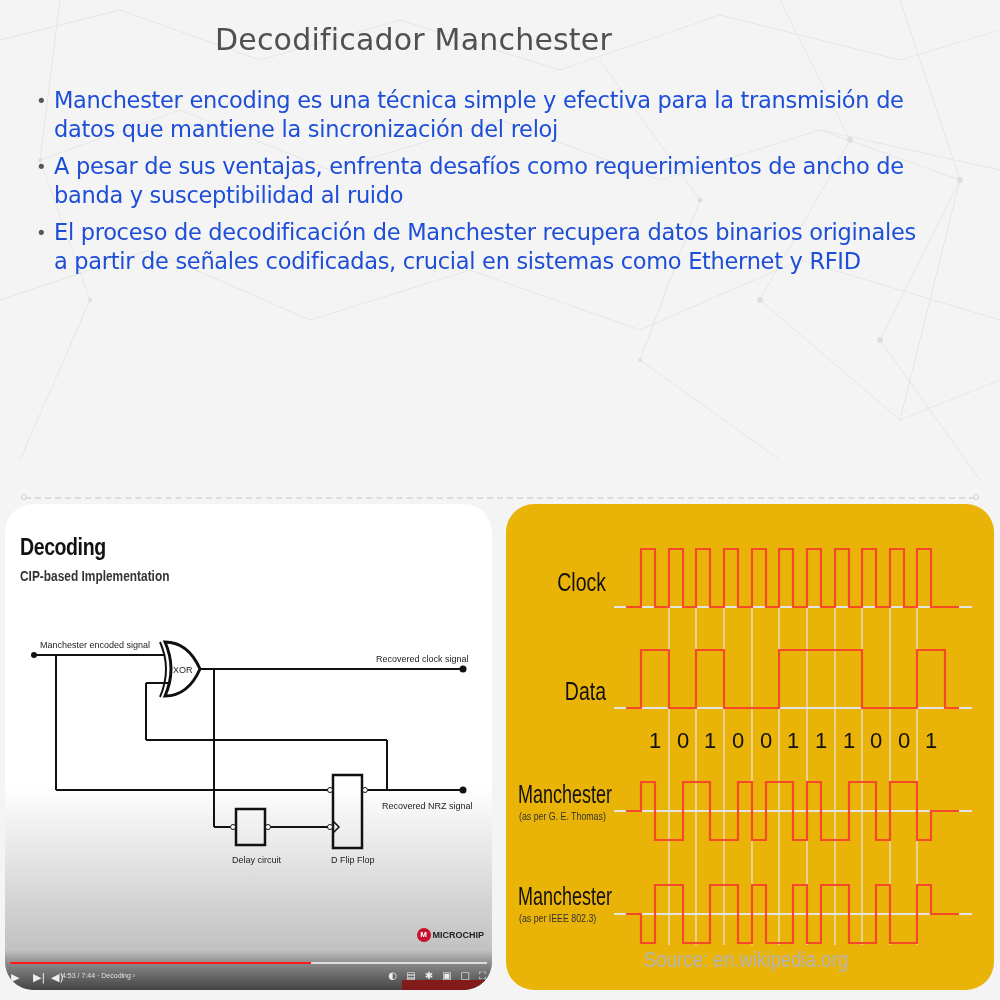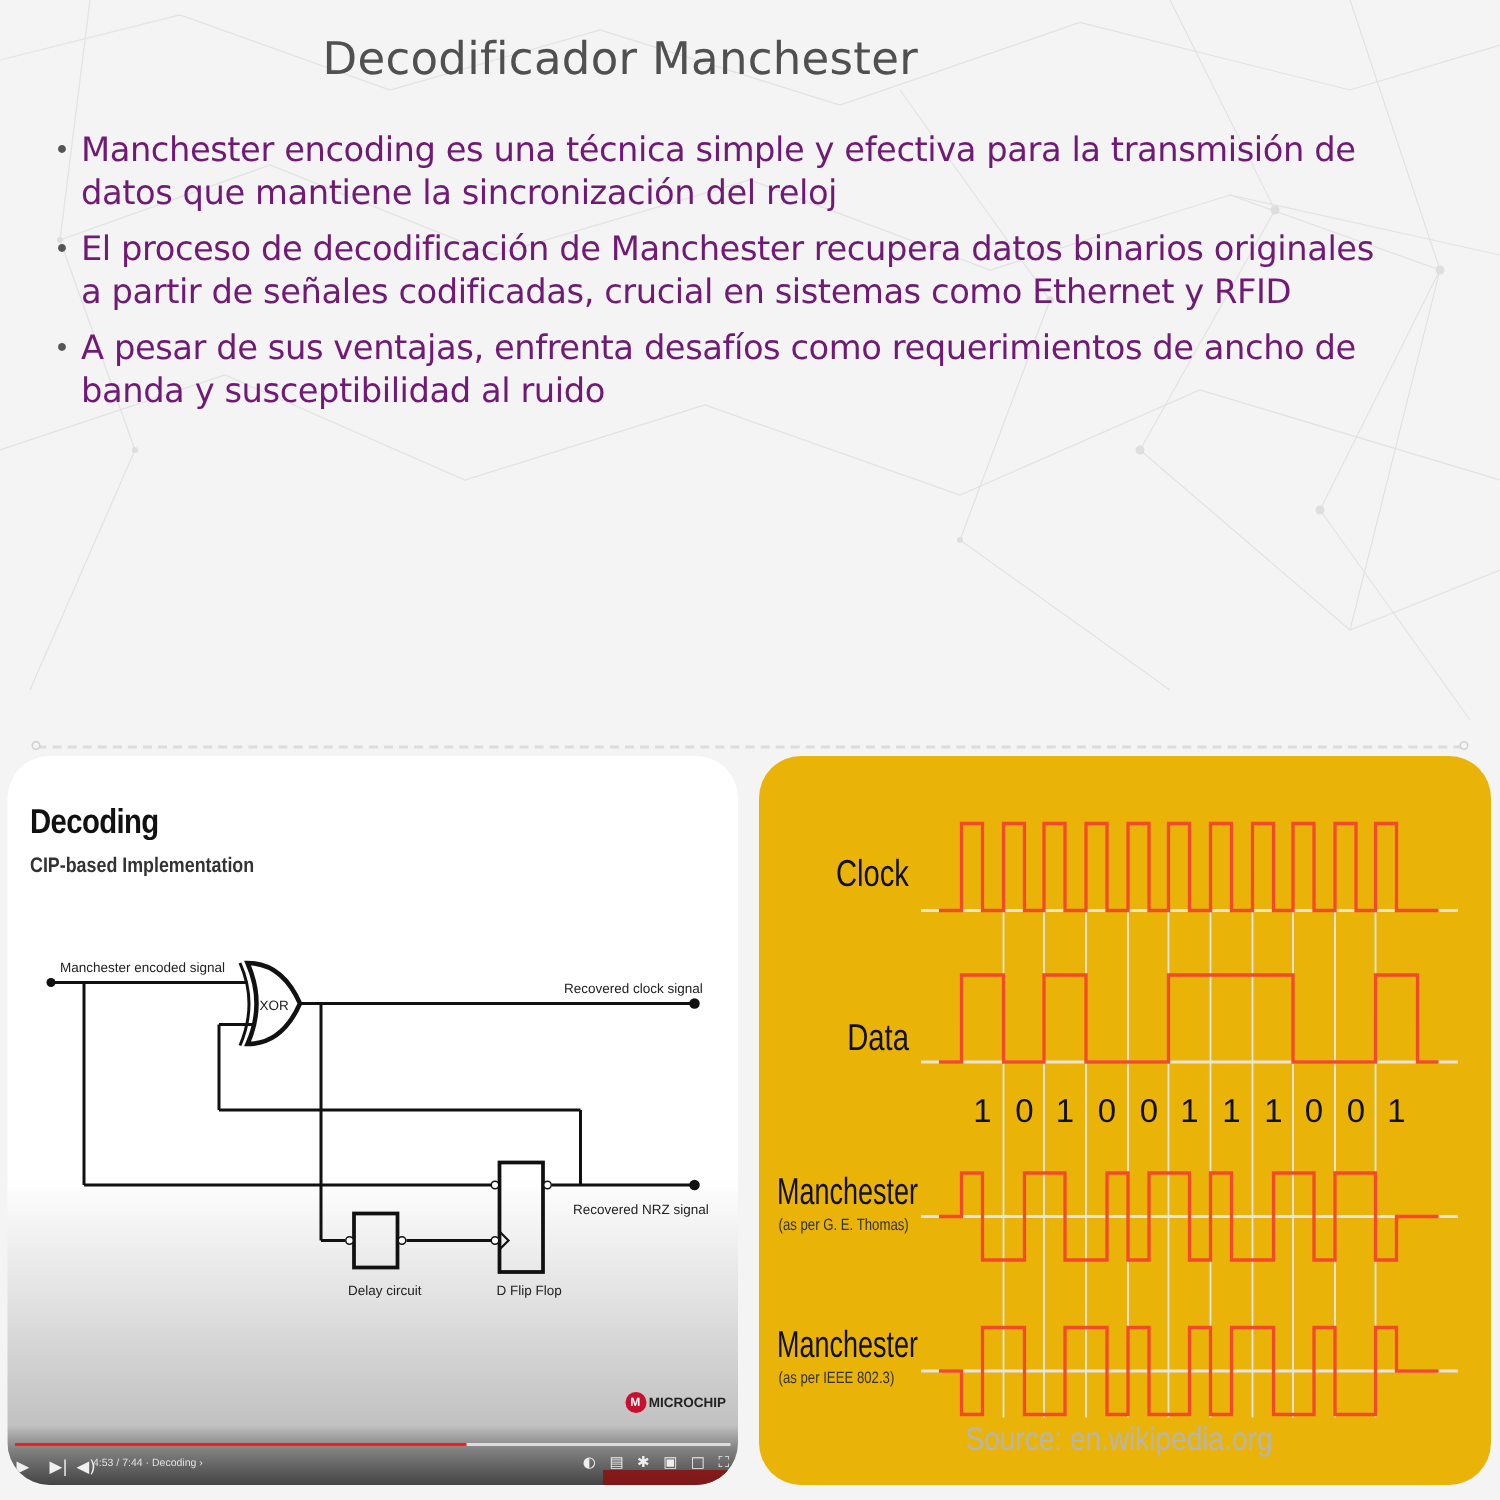--- a/index.html
+++ b/index.html
@@ -12,21 +12,21 @@
   }
   .bg-net { position: absolute; left: 0; top: 0; width: 1000px; height: 500px; }
   .title {
     position: absolute; left: 0; top: 22px; width: 827px;
     text-align: center; font-size: 30px; font-weight: normal; color: #505050;
     letter-spacing: 0.2px;
   }
   .bullets { position: absolute; left: 36px; top: 86px; width: 900px; list-style: none; }
   .bullets li {
     position: relative; padding-left: 18px; font-size: 22.5px; line-height: 29px;
-    color: #701a75; margin-bottom: 8px; letter-spacing: -0.3px;
+    color: #1d4ed8; margin-bottom: 8px; letter-spacing: -0.3px;
   }
   .bullets li::before {
     content: "•"; position: absolute; left: 0; top: 0; font-size: 18px; color: #555;
   }
   .divider {
     position: absolute; left: 25px; top: 497px; width: 950px; height: 2px;
     border-top: 2px dashed #dcdcdc;
   }
   .divider .dot { position: absolute; top: -5px; width: 6px; height: 6px; border: 1px solid #d0d0d0; border-radius: 50%; background: #f4f4f4; }
   .card {
@@ -77,22 +77,22 @@
       <circle cx="640" cy="360" r="2"></circle>
     <circle cx="40" cy="160" r="2"></circle>
       <circle cx="90" cy="300" r="2"></circle>
   </g>
 </svg>
 
 <h1 class="title">Decodificador Manchester</h1>
 
 <ul class="bullets">
   <li>Manchester encoding es una técnica simple y efectiva para la transmisión de datos que mantiene la sincronización del reloj</li>
+  <li>A pesar de sus ventajas, enfrenta desafíos como requerimientos de ancho de banda y susceptibilidad al ruido</li>
   <li>El proceso de decodificación de Manchester recupera datos binarios originales a partir de señales codificadas, crucial en sistemas como Ethernet y RFID</li>
-  <li>A pesar de sus ventajas, enfrenta desafíos como requerimientos de ancho de banda y susceptibilidad al ruido</li>
 </ul>
 
 <div class="divider">
   <span class="dot" style="left:-4px"></span>
   <span class="dot" style="right:-4px"></span>
 </div>
 
 <div class="card card-left">
   <div class="slide-title">Decoding</div>
   <div class="slide-sub">CIP-based Implementation</div>

